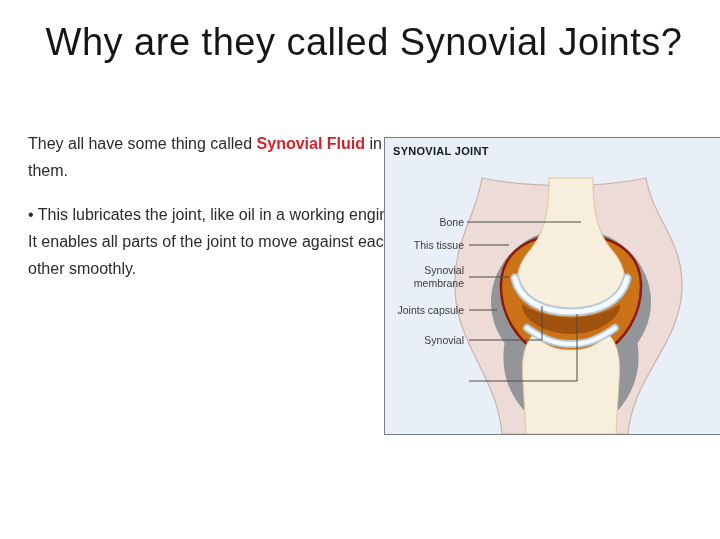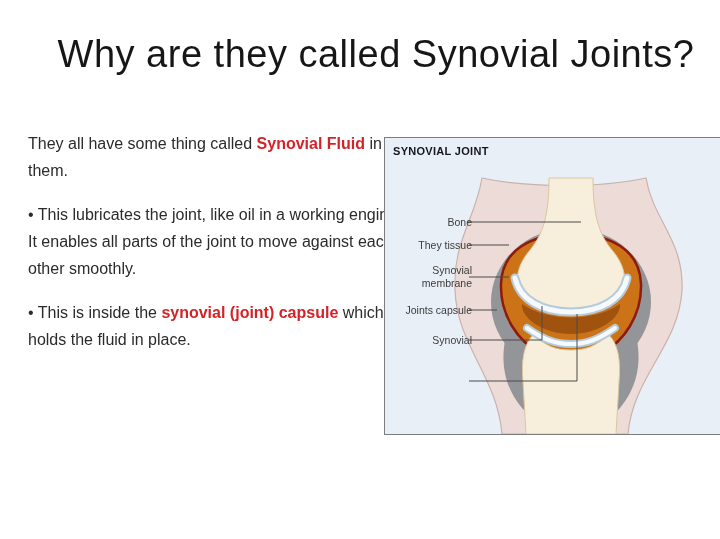--- a/index.html
+++ b/index.html
@@ -2,21 +2,21 @@
 <html style="--slide-bg: #ffffff; --text: #2b2b2b; --accent: #d42328; --c-panel-bg: #e9eff6; --c-panel-border: #7d7d7d; --c-title-text: #16161f; --c-label-text: #3b3b3b; --c-leader-line: #4a4a4a; --c-soft-tissue: #ecdbd6; --c-soft-tissue-outline: #c8b2ac; --c-capsule-gray: #949598; --c-membrane-orange: #cc7317; --c-membrane-lining: #8e1a0c; --c-cavity-brown: #a0520f; --c-bone-cream: #f7efdb; --c-bone-outline: #d9c7a2; --c-cartilage-edge: #b5cbdb; --c-cartilage-white: #f6fafc;"><head>
 <meta charset="utf-8">
 <style>
   html,body{margin:0;padding:0;background:#ffffff;}
   .slide{
     position:relative;width:720px;height:539px;overflow:hidden;
     background:var(--slide-bg,#fff);
     font-family:"Liberation Sans",sans-serif;
   }
   .title{
-    position:absolute;top:14px;left:40px;width:640px;margin:16px;
+    position:absolute;top:14px;left:40px;width:640px;margin:4px;
     text-align:center;font-size:38px;line-height:48px;font-weight:400;
     color:#161616;letter-spacing:0.5px;
   }
   .body-text{
     position:absolute;left:28px;top:130px;width:378px;
     color:var(--text,#2b2b2b);font-size:16px;line-height:27px;
   }
   .body-text p{margin:0 0 17px 0;}
   .body-text .em{color:var(--accent,#d42328);font-weight:700;}
 
@@ -28,37 +28,36 @@
     margin-top:8px;
   }
   .diagram svg{position:absolute;left:0;top:0;}
   .diagram-title{
     position:absolute;left:8px;top:7px;
     font-size:11px;font-weight:700;letter-spacing:0.3px;
     color:var(--c-title-text,#16161f);
   }
   .dlabel{
     position:absolute;left:0;width:79px;text-align:right;
-    font-size:10.5px;line-height:13px;color:var(--c-label-text,#3b3b3b);padding-left:8px;
+    font-size:10.5px;line-height:13px;color:var(--c-label-text,#3b3b3b);
   }
   .dl-1{top:78px}.dl-2{top:101px}.dl-3{top:126px}
   .dl-4{top:166px}.dl-5{top:196px}
   .dl-6{top:237px;left:13px;width:66px}
 </style>
 </head>
 <body>
 
 <div class="slide">
 
   <h1 class="title">Why are they called Synovial Joints?</h1>
 
   <div class="body-text">
       <p><span>They all have some thing called </span><span class="em">Synovial Fluid</span><span> in them.</span></p>
       <p><span>• This lubricates the joint, like oil in a working engine. It enables all parts of the joint to move against each other smoothly.</span></p>
-      <p><span>• This is inside the </span><span class="em">synovial (joint) capsule</span><span> which holds the fluid in place.</span></p>
     </div>
 
   <div class="diagram">
     <svg width="308" height="296" viewBox="0 0 308 296">
 
       <path d="M 97 40 C 90 82, 68 102, 70 152 C 72 208, 112 238, 117 296 L 243 296 C 248 238, 294 208, 297 152 C 299 102, 268 82, 261 40 C 215 50, 143 50, 97 40 Z" style="fill:var(--c-soft-tissue);stroke:var(--c-soft-tissue-outline);stroke-width:1.2"></path>
 
       <ellipse cx="186" cy="164" rx="80" ry="74" style="fill:var(--c-capsule-gray)"></ellipse>
       <path d="M 121 198 C 114 228, 122 252, 137 270 C 145 279, 153 281, 159 278 C 148 252, 144 228, 147 206 Z" style="fill:var(--c-capsule-gray)"></path>
       <path d="M 251 198 C 258 228, 250 252, 235 270 C 227 279, 219 281, 213 278 C 224 252, 228 228, 225 206 Z" style="fill:var(--c-capsule-gray)"></path>
@@ -83,19 +82,19 @@
         <path d="M 84 139 H 124"></path>
         <path d="M 84 172 H 112"></path>
         <path d="M 84 202 H 157 V 168"></path>
         <path d="M 84 243 H 192 V 176"></path>
       </g>
     </svg>
 
     <div class="diagram-title">SYNOVIAL JOINT</div>
 
     <div class="dlabel dl-1">Bone</div>
-    <div class="dlabel dl-2">They tissue</div>
+    <div class="dlabel dl-2">This tissue</div>
     <div class="dlabel dl-3">Synovial membrane</div>
     <div class="dlabel dl-4">Joints capsule</div>
     <div class="dlabel dl-5">Synovial</div>
   </div>
 
 </div>
 
 </body></html>

